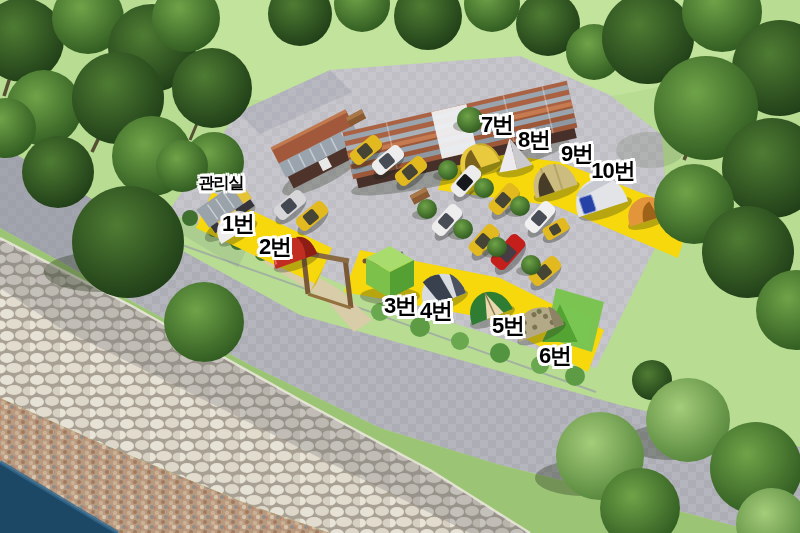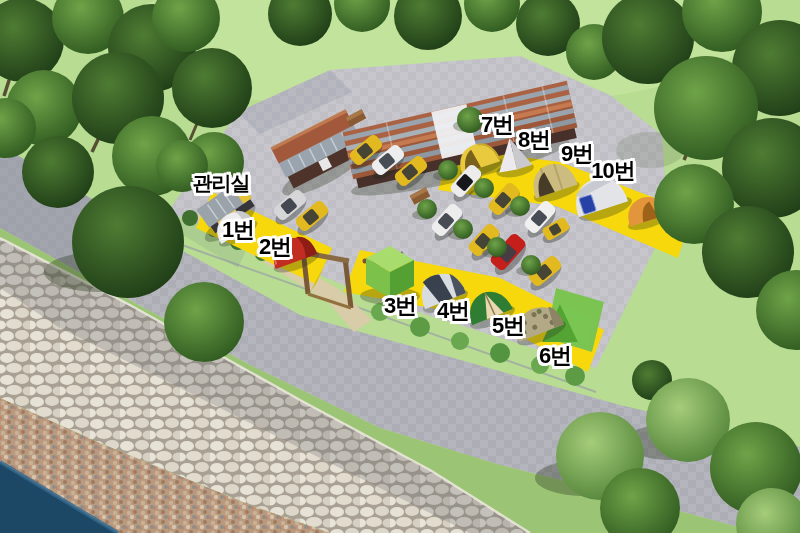--- a/index.html
+++ b/index.html
@@ -7,21 +7,21 @@
          font-family:"Liberation Sans","DejaVu Sans",sans-serif;}
   .scene svg{position:absolute;left:0;top:0;}
   .labels{position:absolute;left:0;top:0;width:100%;height:100%;}
   .lbl{position:absolute;transform:translate(-50%,-50%);
        font-weight:bold;color:#000;white-space:nowrap;line-height:1;
        font-size:22px;letter-spacing:-1px;
        text-shadow:
          -3px 0 0 #fff, 3px 0 0 #fff, 0 -3px 0 #fff, 0 3px 0 #fff,
          -2px -2px 0 #fff, 2px -2px 0 #fff, -2px 2px 0 #fff, 2px 2px 0 #fff,
          -3px -2px 0 #fff, 3px 2px 0 #fff, -2px 3px 0 #fff, 2px -3px 0 #fff;}
-  .lbl.office{font-size:20px;}
+  .lbl.office{font-size:16px;}
 </style>
 </head>
 <body>
 
 <div class="scene">
 <svg width="800" height="533" viewBox="0 0 800 533">
   <defs>
     <radialGradient id="treeDark" cx="40%" cy="35%" r="70%">
       <stop offset="0%" stop-color="#4e7c33"></stop>
           <stop offset="100%" stop-color="#1f3d17"></stop>
@@ -419,24 +419,24 @@
     <circle cx="600" cy="456" r="44" fill="url(#treeLight)"></circle>
     <circle cx="688" cy="420" r="42" fill="url(#treeLight)"></circle>
     <circle cx="756" cy="468" r="46" fill="url(#treeMid)"></circle>
     <circle cx="640" cy="508" r="40" fill="url(#treeMid)"></circle>
     <circle cx="772" cy="524" r="36" fill="url(#treeLight)"></circle>
   </g>
 </svg>
 
 <div class="labels">
   <div class="lbl office" style="left:221px;top:183px">관리실</div>
-  <div class="lbl" style="left:238px;top:230px">1번</div>
+  <div class="lbl" style="left:238px;top:224px">1번</div>
   <div class="lbl" style="left:275px;top:247px">2번</div>
   <div class="lbl" style="left:400px;top:306px">3번</div>
-  <div class="lbl" style="left:453px;top:311px">4번</div>
+  <div class="lbl" style="left:436px;top:311px">4번</div>
   <div class="lbl" style="left:508px;top:326px">5번</div>
   <div class="lbl" style="left:555px;top:356px">6번</div>
   <div class="lbl" style="left:497px;top:125px">7번</div>
   <div class="lbl" style="left:534px;top:140px">8번</div>
   <div class="lbl" style="left:577px;top:154px">9번</div>
   <div class="lbl" style="left:613px;top:171px">10번</div>
 </div>
 </div>
 
 </body></html>

